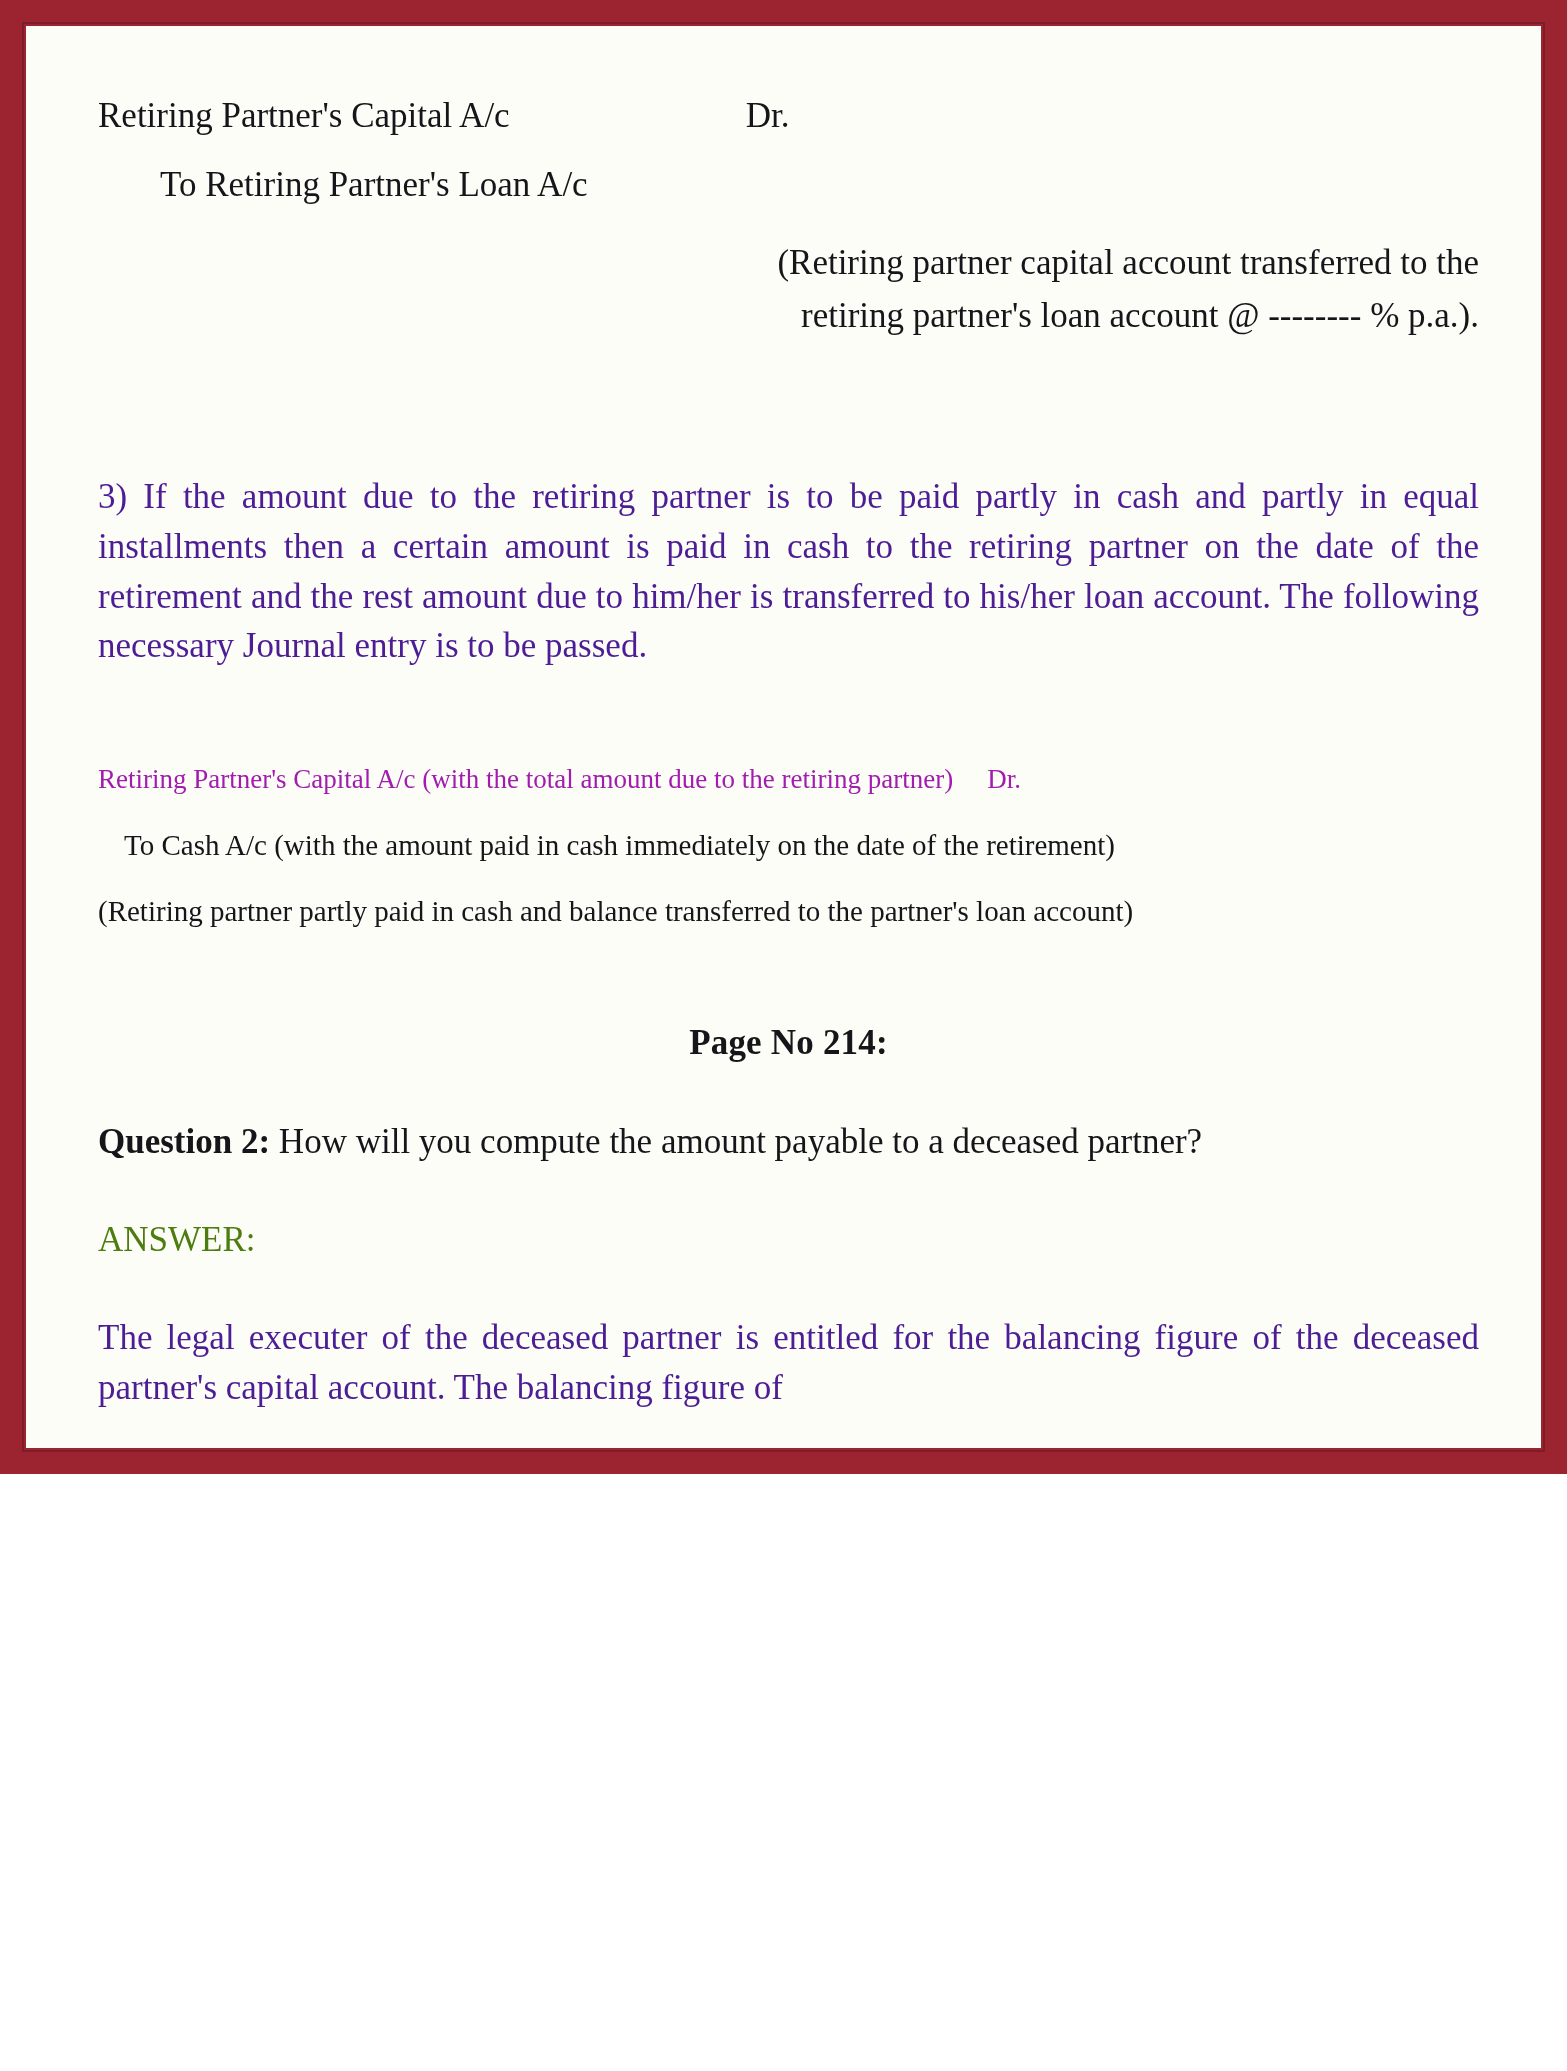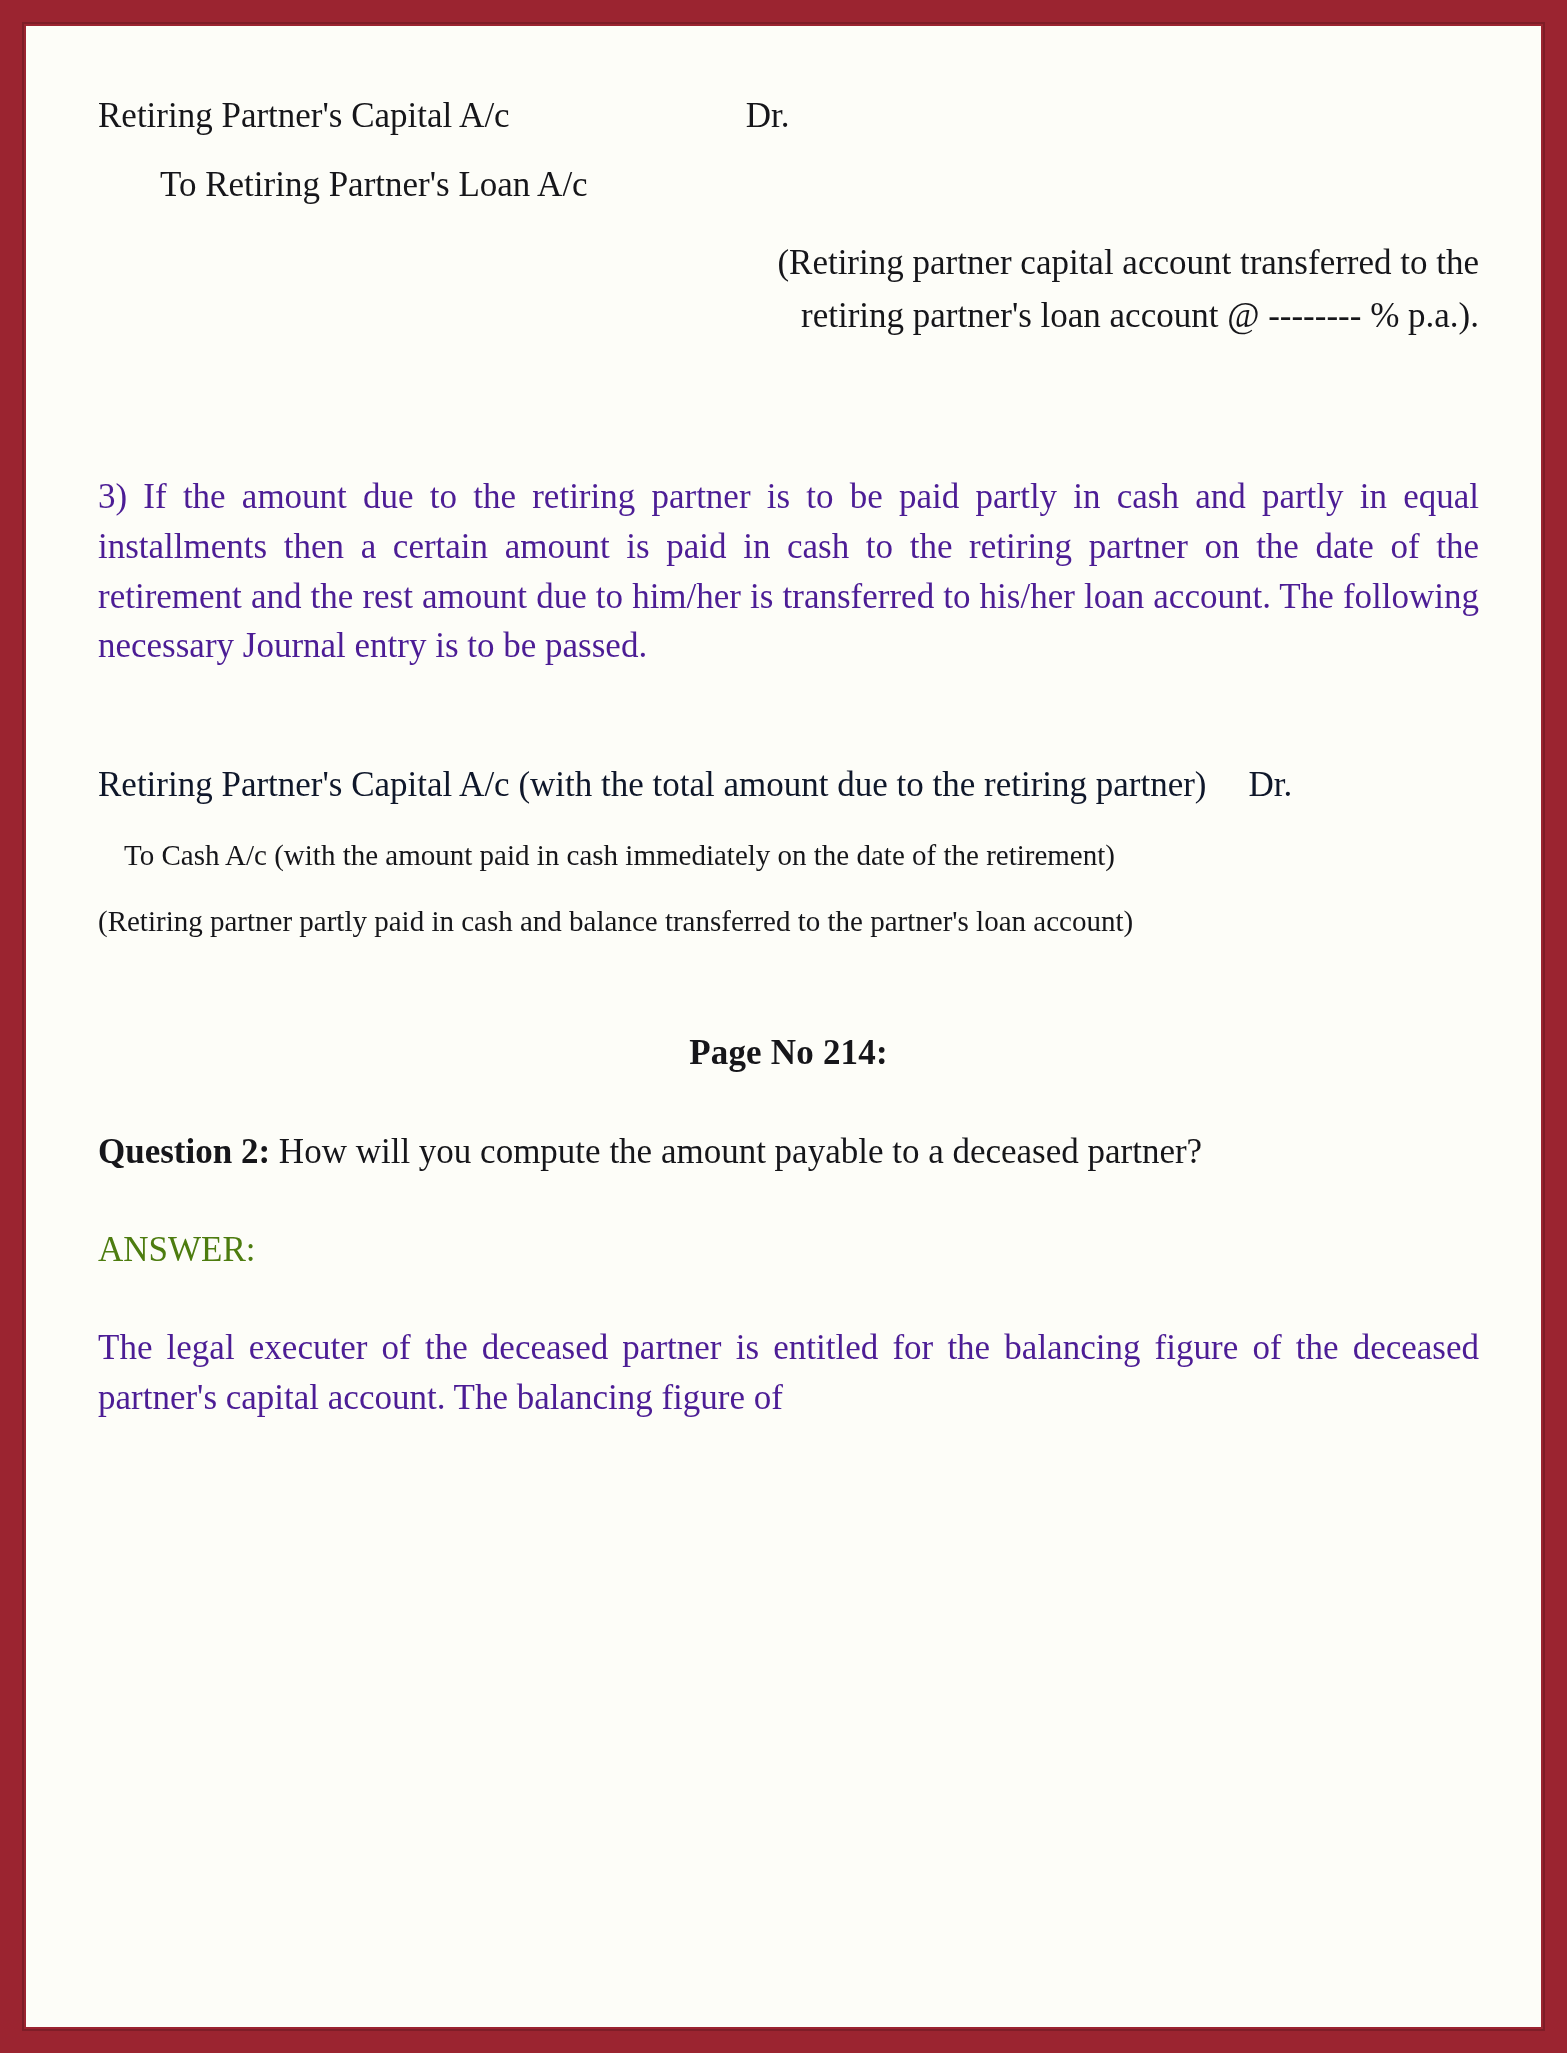--- a/index.html
+++ b/index.html
@@ -13,21 +13,21 @@
     font-family: "Liberation Serif", "DejaVu Serif", serif;
     overflow: hidden;
   }
 
   
   .page-frame {
     position: absolute;
     top: 0;
     left: 0;
     width: 1567px;
-    height: 2053px;
+    height: 1474px;
     box-sizing: border-box;
     background: #9b2430;
     padding: 5px;
   }
   .frame-inner-rule {
     position: absolute;
     box-sizing: border-box;
     top: 22px;
     left: 22px;
     right: 22px;
@@ -89,27 +89,26 @@
     font-size: 35px;
     line-height: 1.42;
     color: #4c1d95;
     margin: 0;
     text-align: justify;
     text-justify: inter-word;
   }
 
   
   .je-head {
-    font-size: 35px;
+    font-size: 27px;
     line-height: 1.25;
-    color: #0f172a;
+    color: #a21caf;
     margin: 0 0 28px 0;
     display: flex;
     white-space: pre;
-    gap: 8px;
   }
   .je-head .dr {
     margin-left: 34px;
   }
   .je-item {
     font-size: 29px;
     line-height: 1.38;
     color: #16161a;
     margin: 0 0 26px 0;
     padding-left: 26px;

